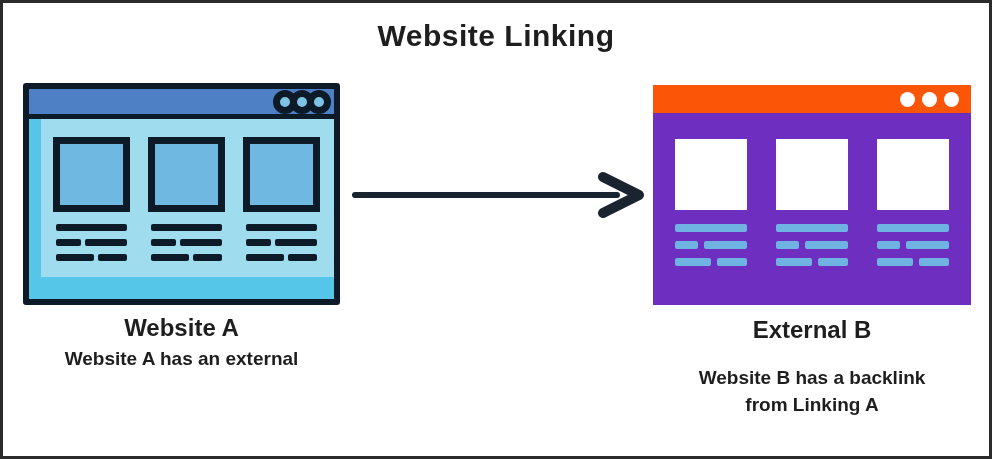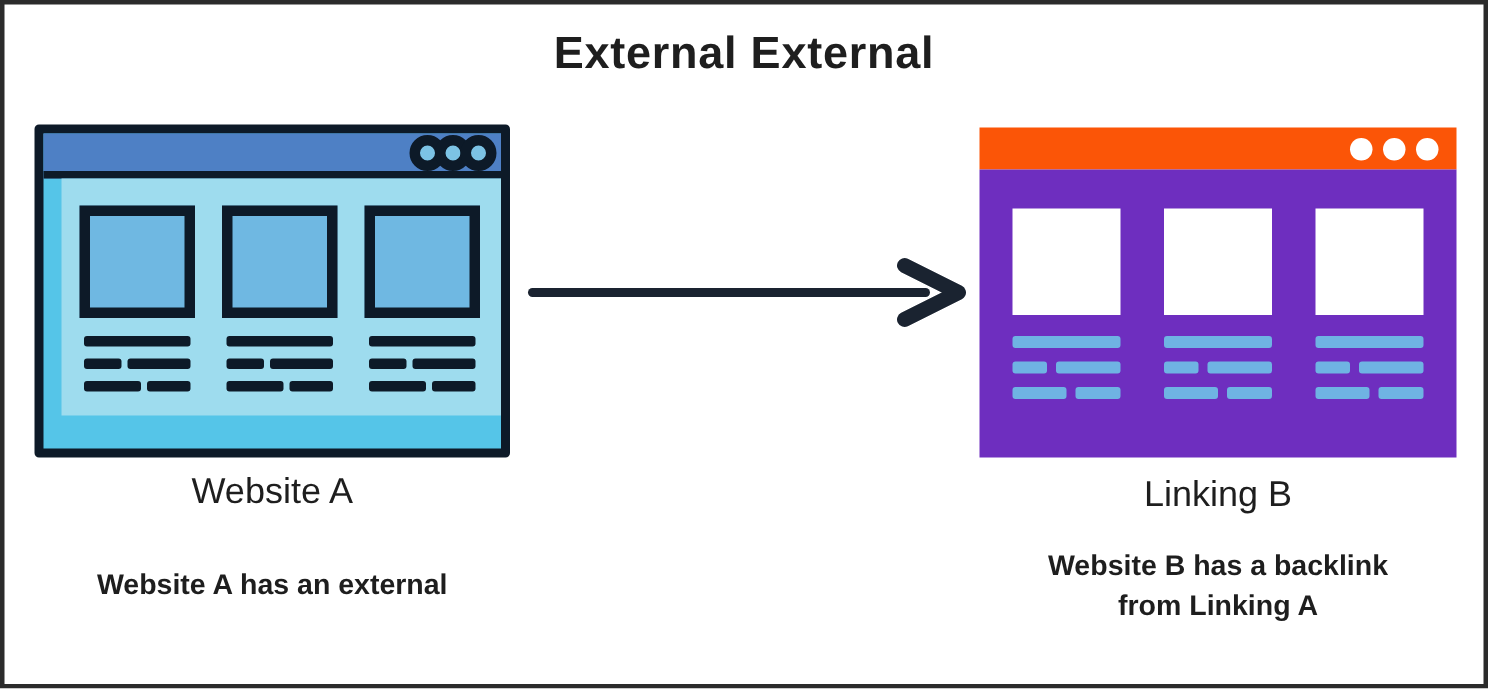--- a/index.html
+++ b/index.html
@@ -83,38 +83,38 @@
   }
   .bar-b{height:8px;border-radius:2px;background:var(--b-line,#6fb3e3);}
   .col-b .row{margin-bottom:9px;}
 
   
   .arrow-svg{position:absolute;left:346px;top:168px;}
 
   
   .site-label{
     position:absolute;text-align:center;
-    font-size:24px;font-weight:400;color:var(--text,#1e1e1e);
+    font-size:24px;font-weight:700;color:var(--text,#1e1e1e);
   }
   .label-a{left:20px;width:317px;top:311px;}
   .label-b{left:650px;width:318px;top:313px;}
   .site-caption{
     position:absolute;text-align:center;
     font-size:19px;font-weight:700;color:var(--text,#1e1e1e);
     line-height:27px;
   }
-  .caption-a{left:8px;width:341px;top:374px;}
+  .caption-a{left:8px;width:341px;top:342px;}
   .caption-b{left:640px;width:338px;top:361px;}
 </style>
 </head>
 <body>
 
 <div class="canvas">
 
-  <div class="diagram-title">External External</div>
+  <div class="diagram-title">Website Linking</div>
 
   <div class="win-a">
     <div class="titlebar">
       <span class="donut"></span>
       <span class="donut"></span>
       <span class="donut"></span>
     </div>
     <div class="body">
       <div class="panel"></div>
       <div class="cols">
@@ -223,21 +223,21 @@
           <div class="row">
             <span class="bar-b" style="width:36px"></span>
             <span class="bar-b" style="width:30px"></span>
           </div>
         </div>
       </div>
     </div>
   </div>
 
   <div class="site-label label-a">Website A</div>
-  <div class="site-label label-b">Linking B</div>
+  <div class="site-label label-b">External B</div>
 
   <div class="site-caption caption-a">
     <div>Website A has an external</div>
   </div>
   <div class="site-caption caption-b">
     <div>Website B has a backlink</div>
     <div>from Linking A</div>
   </div>
 
 </div>

